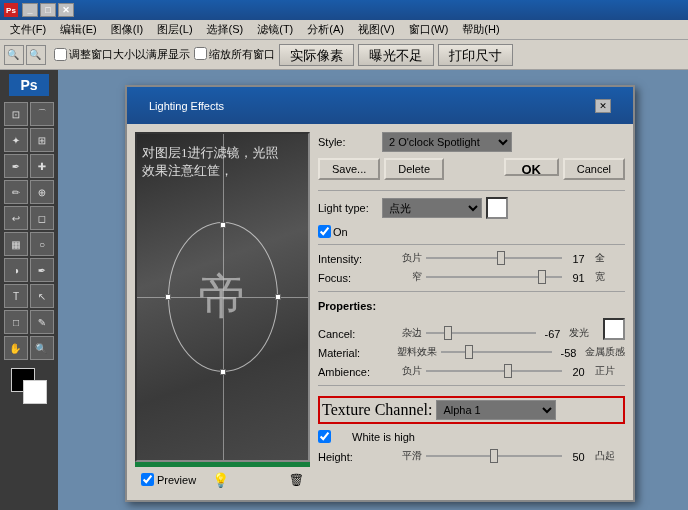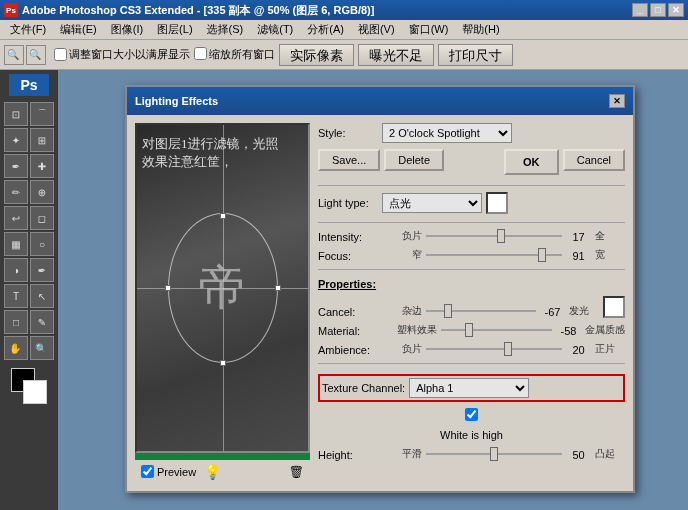--- a/index.html
+++ b/index.html
@@ -150,26 +150,26 @@
       left: 125px;
       width: 510px;
       background: #d4d0c8;
       border: 2px solid #888;
       box-shadow: 3px 3px 8px rgba(0,0,0,0.5);
       z-index: 100;
     }
     .dialog-title {
       background: linear-gradient(to bottom, #1a5ba8, #1a4a8a);
       color: white;
-      height: 28px;
-      display: flex;
-      align-items: center;
-      padding: 0 8px;
-      font-size: 11px;
-      font-weight: bold;
+      height: 37px;
+      display: flex;
+      align-items: center;
+      padding: 0 22px;
+      font-size: 11px;
+      font-weight: normal;
     }
     .dialog-close {
       margin-left: auto;
       width: 16px; height: 14px;
       background: #c0c0c0;
       border: 1px solid #888;
       display: flex; align-items: center; justify-content: center;
       font-size: 9px;
       cursor: pointer;
       color: black;
@@ -234,25 +234,25 @@
     }
     .spotlight-handle {
       position: absolute;
       width: 6px; height: 6px;
       background: white;
       border: 1px solid #666;
     }
     .preview-bottom {
       height: 30px;
       background: #d4d0c8;
-      border-top: 7px solid #15803d;
+      border-top: 5px solid #15803d;
       display: flex;
       align-items: center;
       padding: 0 6px;
-      gap: 8px;
+      gap: 16px;
       font-size: 11px;
     }
 
     
     .dialog-controls {
       flex: 1;
       display: flex;
       flex-direction: column;
       gap: 4px;
     }
@@ -266,39 +266,39 @@
     }
     .control-label {
       font-size: 11px;
       color: #000;
       min-width: 60px;
     }
     select.win-select {
       height: 20px;
       font-size: 11px;
       border: 1px solid #888;
-      background: #e5e5e5;
+      background: #737373;
       padding: 0 2px;
     }
     .style-select { width: 130px; }
     .dialog-btn {
       padding: 2px 12px;
       height: 22px;
       background: #d4d0c8;
       border: 2px outset #e8e4dc;
       font-size: 11px;
       cursor: pointer;
       min-width: 55px;
     }
     .dialog-btn-ok {
       padding: 2px 12px;
-      height: 26px;
+      height: 18px;
       background: #d4d0c8;
       border: 2px outset #e8e4dc;
-      font-size: 11px;
+      font-size: 13px;
       cursor: pointer;
       font-weight: bold;
       min-width: 55px;
     }
 
     .divider-line {
       height: 1px;
       background: #a0a0a0;
       margin: 2px 0;
     }
@@ -341,21 +341,20 @@
     .color-swatch-small {
       width: 22px; height: 22px;
       background: white;
       border: 2px inset #888;
     }
 
     .section-label {
       font-size: 11px;
       font-weight: bold;
       margin-top: 2px;
-      text-decoration: underline;
     }
 
     
     .texture-row {
       display: flex;
       align-items: center;
       gap: 4px;
       margin-top: 4px;
       padding: 2px;
       border: 2px solid #cc0000;
@@ -366,39 +365,37 @@
       height: 20px;
       font-size: 11px;
       border: 1px solid #888;
       background: white;
     }
 
     
     .checkbox-row {
       display: flex;
       align-items: center;
-      gap: 8px;
+      gap: 21px;
       font-size: 11px;
       margin: 2px 0;
-      flex-direction: column;
     }
 
     .on-checkbox-row {
       display: flex;
       align-items: center;
       gap: 2px;
       font-size: 11px;
     }
   </style>
 </head>
 <body>
 
 <div class="title-bar">
   <div class="title-bar-icon">Ps</div>
-  <span class="title-bar-title">Adobe Photoshop CS3 Extended - [335 副本 @ 50% (图层 6, RGB/8)]</span>
   <div class="title-bar-buttons">
     <div class="title-btn">_</div>
     <div class="title-btn">□</div>
     <div class="title-btn">✕</div>
   </div>
 </div>
 
 <div class="menu-bar">
   <span class="menu-item">文件(F)</span>
   <span class="menu-item">编辑(E)</span>
@@ -548,20 +545,24 @@
       <div class="divider-line"></div>
 
       <div class="control-row">
         <span class="control-label">Light type:</span>
         <select class="win-select" style="width:100px;">
           <option>点光</option>
         </select>
         <div class="color-swatch-small"></div>
       </div>
 
+      <div class="on-checkbox-row">
+        <input type="checkbox" checked="" style="">
+        <span>On</span>
+      </div>
 
       <div class="divider-line"></div>
 
       <div class="slider-row">
         <span class="slider-label">Intensity:</span>
         <span class="slider-left">负片</span>
         <div class="win-slider">
           <div class="slider-track"></div>
           <div class="slider-thumb" style="left:55%;"></div>
         </div>
@@ -617,21 +618,21 @@
           <div class="slider-track"></div>
           <div class="slider-thumb" style="left:60%;"></div>
         </div>
         <span class="slider-value">20</span>
         <span class="slider-right">正片</span>
       </div>
 
       <div class="divider-line"></div>
 
       <div class="texture-row">
-        <span style="font-size:11px;">Texture Channel:</span>
+        <span style="font-size:16px;font-family:Liberation Serif, serif;">Texture Channel:</span>
         <select class="win-select texture-select">
           <option>Alpha 1</option>
         </select>
       </div>
 
       <div class="checkbox-row">
         <input type="checkbox" checked="" style="">
         <span>White is high</span>
       </div>
 

